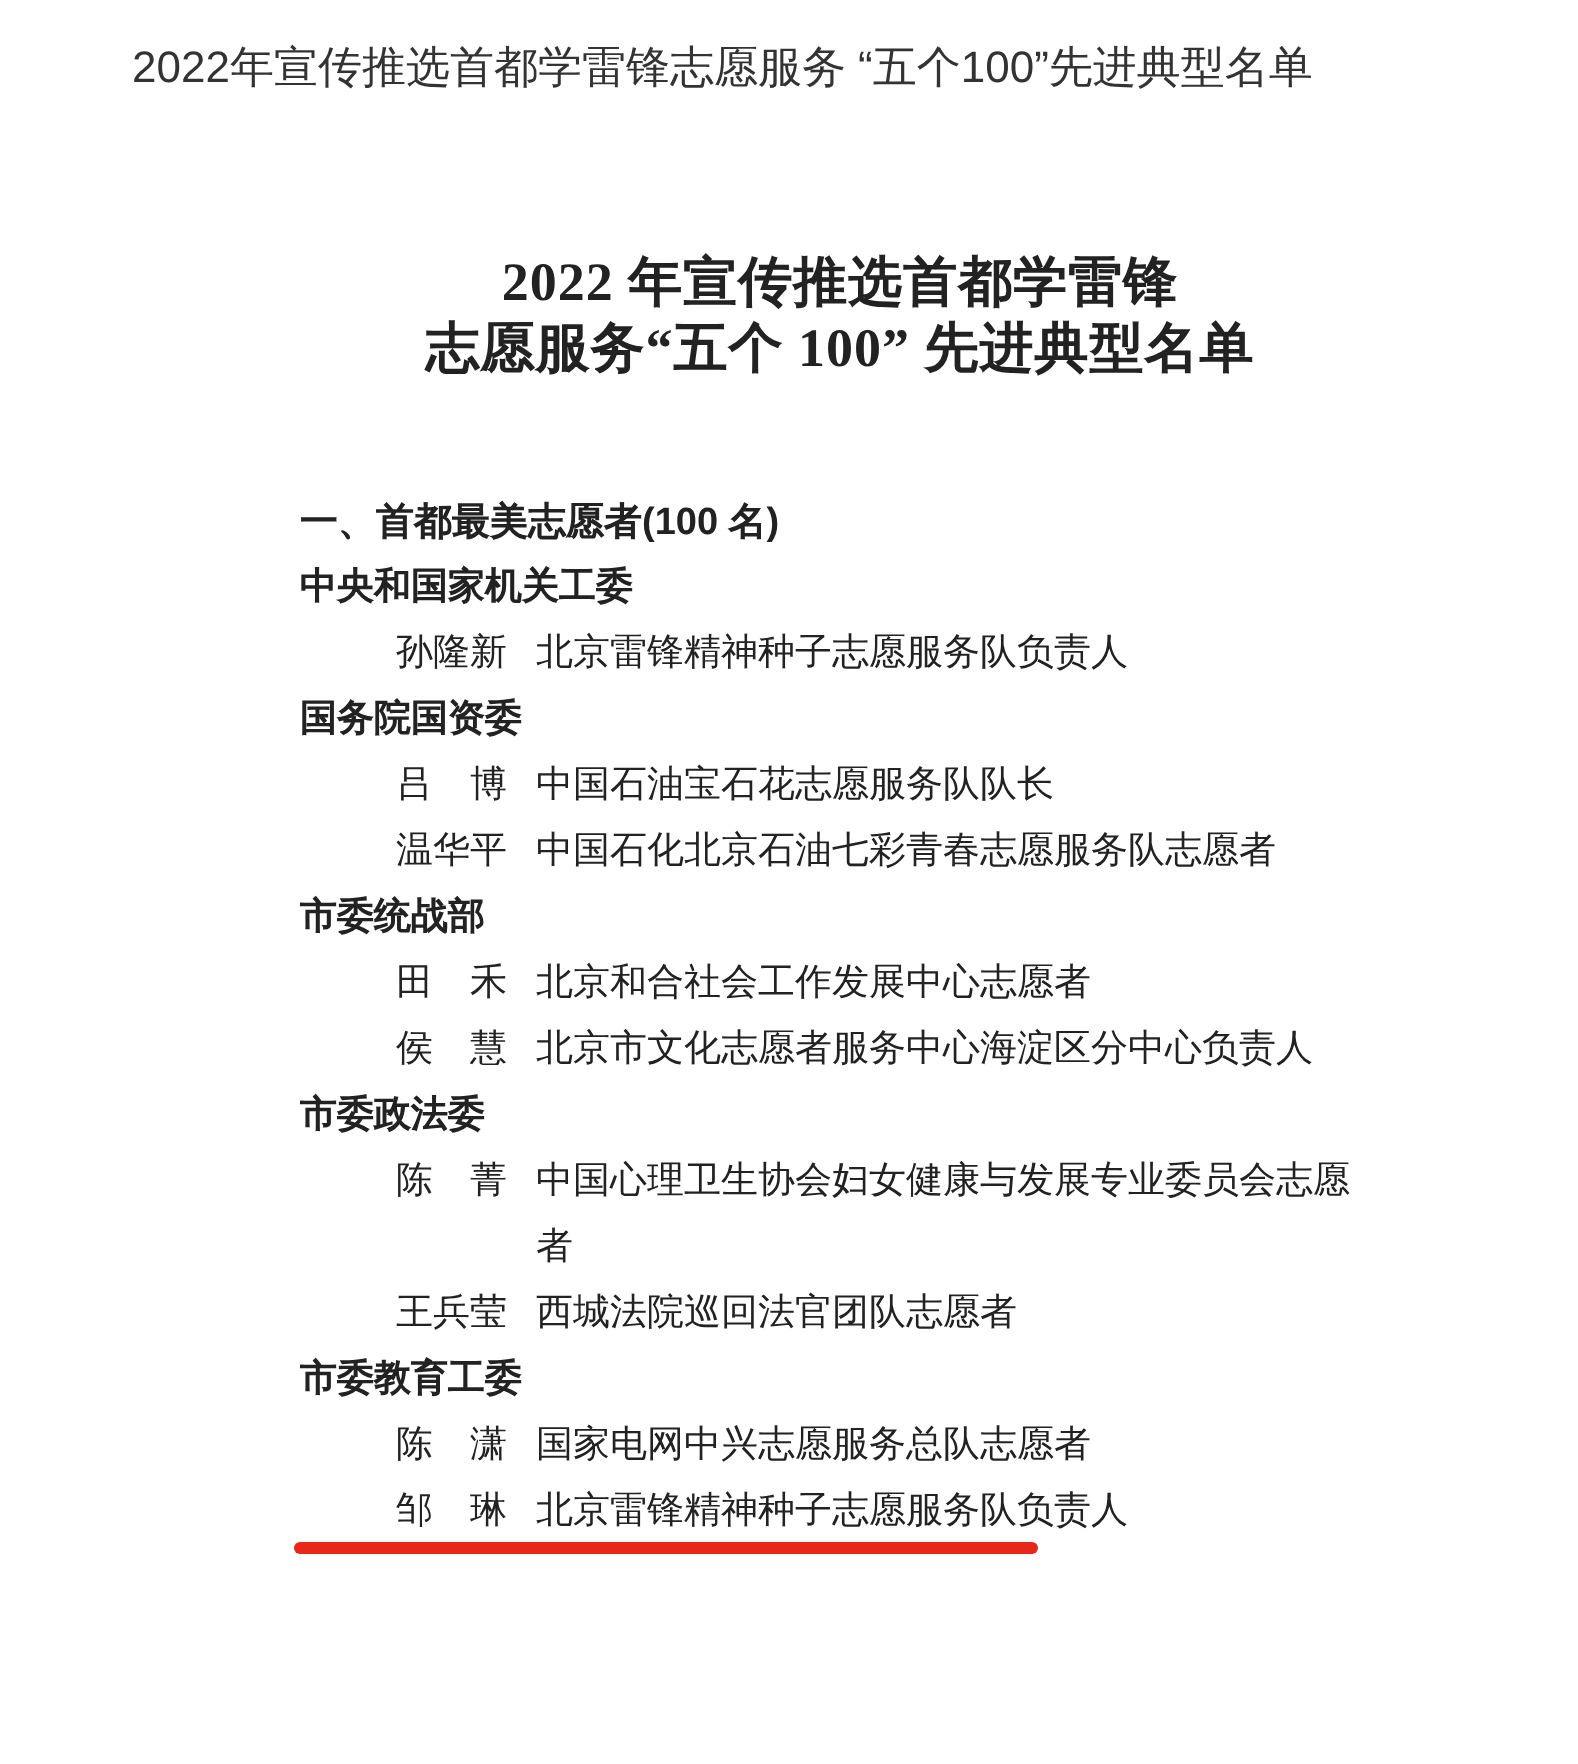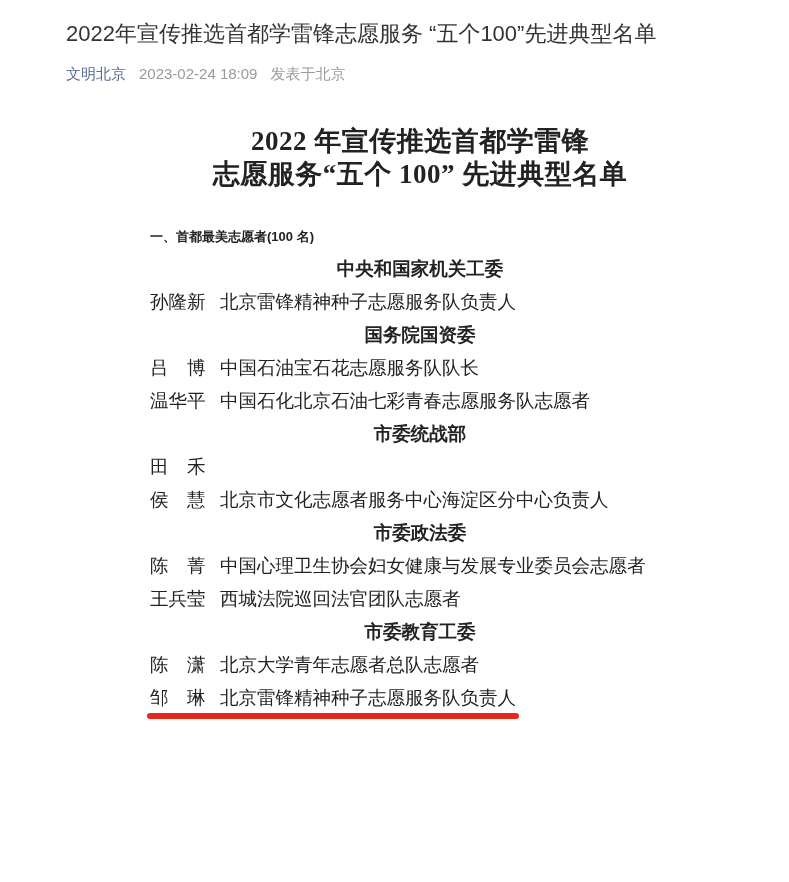--- a/index.html
+++ b/index.html
@@ -40,58 +40,53 @@
     position:absolute;left:150px;top:125px;width:540px;
     font-family:"Liberation Serif",serif;
     color:var(--body);
   }
   .doc-title{
     text-align:center;
     font-size:27px;line-height:33px;font-weight:bold;
     letter-spacing:0.5px;
   }
   .section-heading{
-    margin-top:29px;
+    margin-top:54px;
     font-family:"Liberation Sans",sans-serif;
     font-weight:bold;
-    font-size:13px;line-height:33px;
+    font-size:19px;line-height:33px;
   }
   .org{
     font-weight:bold;
-    font-size:18.5px;line-height:33px;text-align:center;
+    font-size:18.5px;line-height:33px;
   }
   .entry{
     display:flex;align-items:flex-start;
     font-size:18.5px;line-height:33px;
     position:relative;
   }
   .entry .nm{
-    flex:0 0 56px;white-space:nowrap;
+    flex:0 0 56px;white-space:nowrap;margin-left:48px;
   }
   .entry .ds{
     margin-left:14px;width:470px;
   }
   .redline{
     position:absolute;
     left:-3px;top:31px;
     width:372px;height:6px;
     background:var(--underline);
     border-radius:3px;
   }
 </style>
 </head>
 <body>
 
 <div class="article-header">
   <h1 class="article-title">2022年宣传推选首都学雷锋志愿服务 “五个100”先进典型名单</h1>
-  <div class="byline">
-    <span class="account">文明北京</span>
-    <span class="meta">2023-02-24 18:09</span>
-    <span class="meta">发表于北京</span>
-  </div>
 </div>
 
 <div class="doc">
   <div class="doc-title">
     <div>2022 年宣传推选首都学雷锋</div>
     <div>志愿服务“五个 100” 先进典型名单</div>
   </div>
   <div class="section-heading">一、首都最美志愿者(100 名)</div>
   <div id="groups">
       <div class="org">中央和国家机关工委</div>
@@ -104,38 +99,39 @@
         <span class="nm">吕　博</span>
         <span class="ds">中国石油宝石花志愿服务队队长</span>
       </div>
       <div class="entry">
         <span class="nm">温华平</span>
         <span class="ds">中国石化北京石油七彩青春志愿服务队志愿者</span>
       </div>
       <div class="org">市委统战部</div>
       <div class="entry">
         <span class="nm">田　禾</span>
+        <span class="ds">北京和合社会工作发展中心志愿者</span>
       </div>
       <div class="entry">
         <span class="nm">侯　慧</span>
         <span class="ds">北京市文化志愿者服务中心海淀区分中心负责人</span>
       </div>
       <div class="org">市委政法委</div>
       <div class="entry">
         <span class="nm">陈　菁</span>
         <span class="ds">中国心理卫生协会妇女健康与发展专业委员会志愿者</span>
       </div>
       <div class="entry">
         <span class="nm">王兵莹</span>
         <span class="ds">西城法院巡回法官团队志愿者</span>
       </div>
       <div class="org">市委教育工委</div>
       <div class="entry">
         <span class="nm">陈　潇</span>
-        <span class="ds">北京大学青年志愿者总队志愿者</span>
+        <span class="ds">国家电网中兴志愿服务总队志愿者</span>
       </div>
       <div class="entry">
         <span class="nm">邹　琳</span>
         <span class="ds">北京雷锋精神种子志愿服务队负责人</span>
         <div class="redline"></div>
       </div>
     </div>
 </div>
 
 </body></html>

